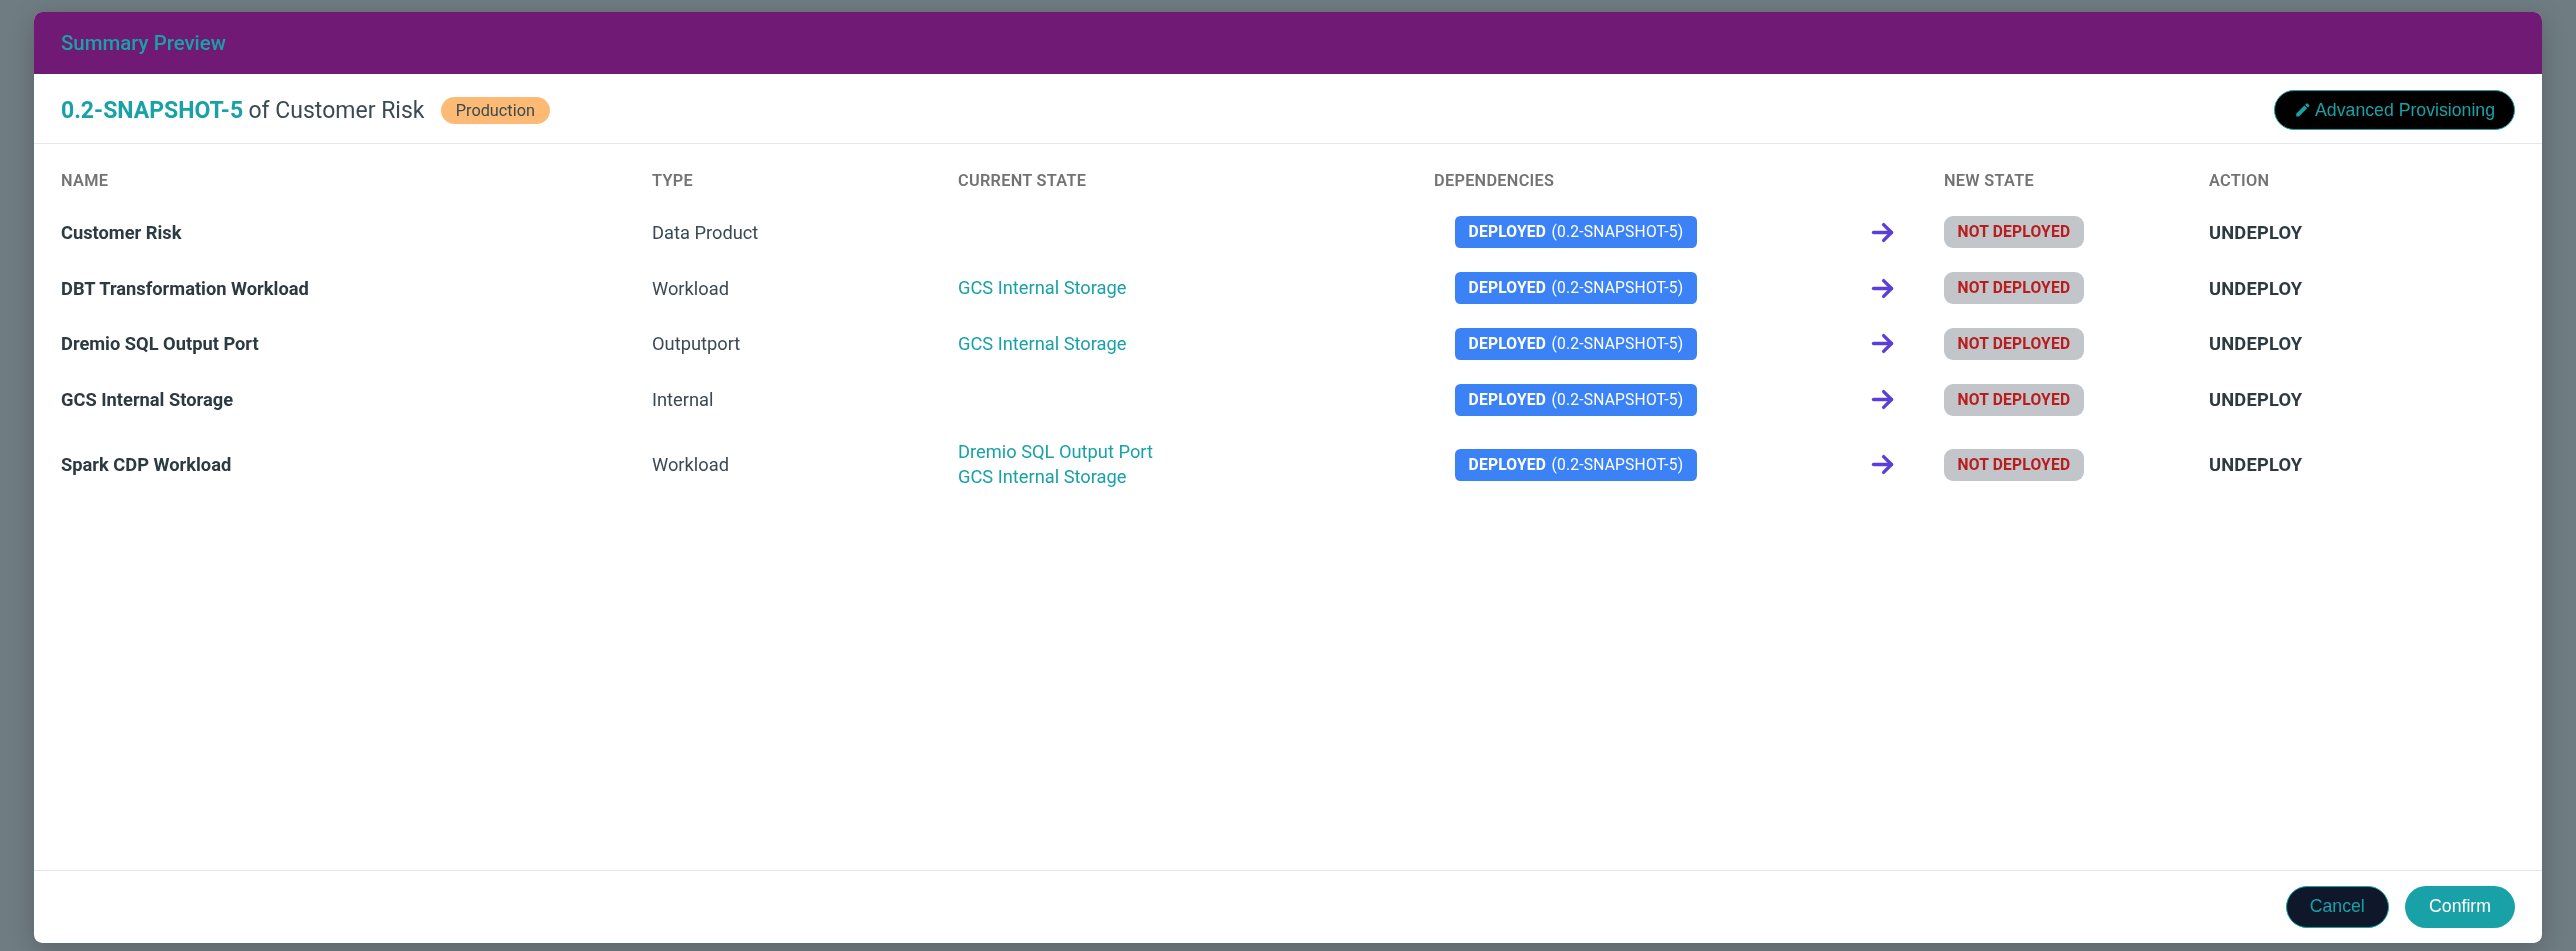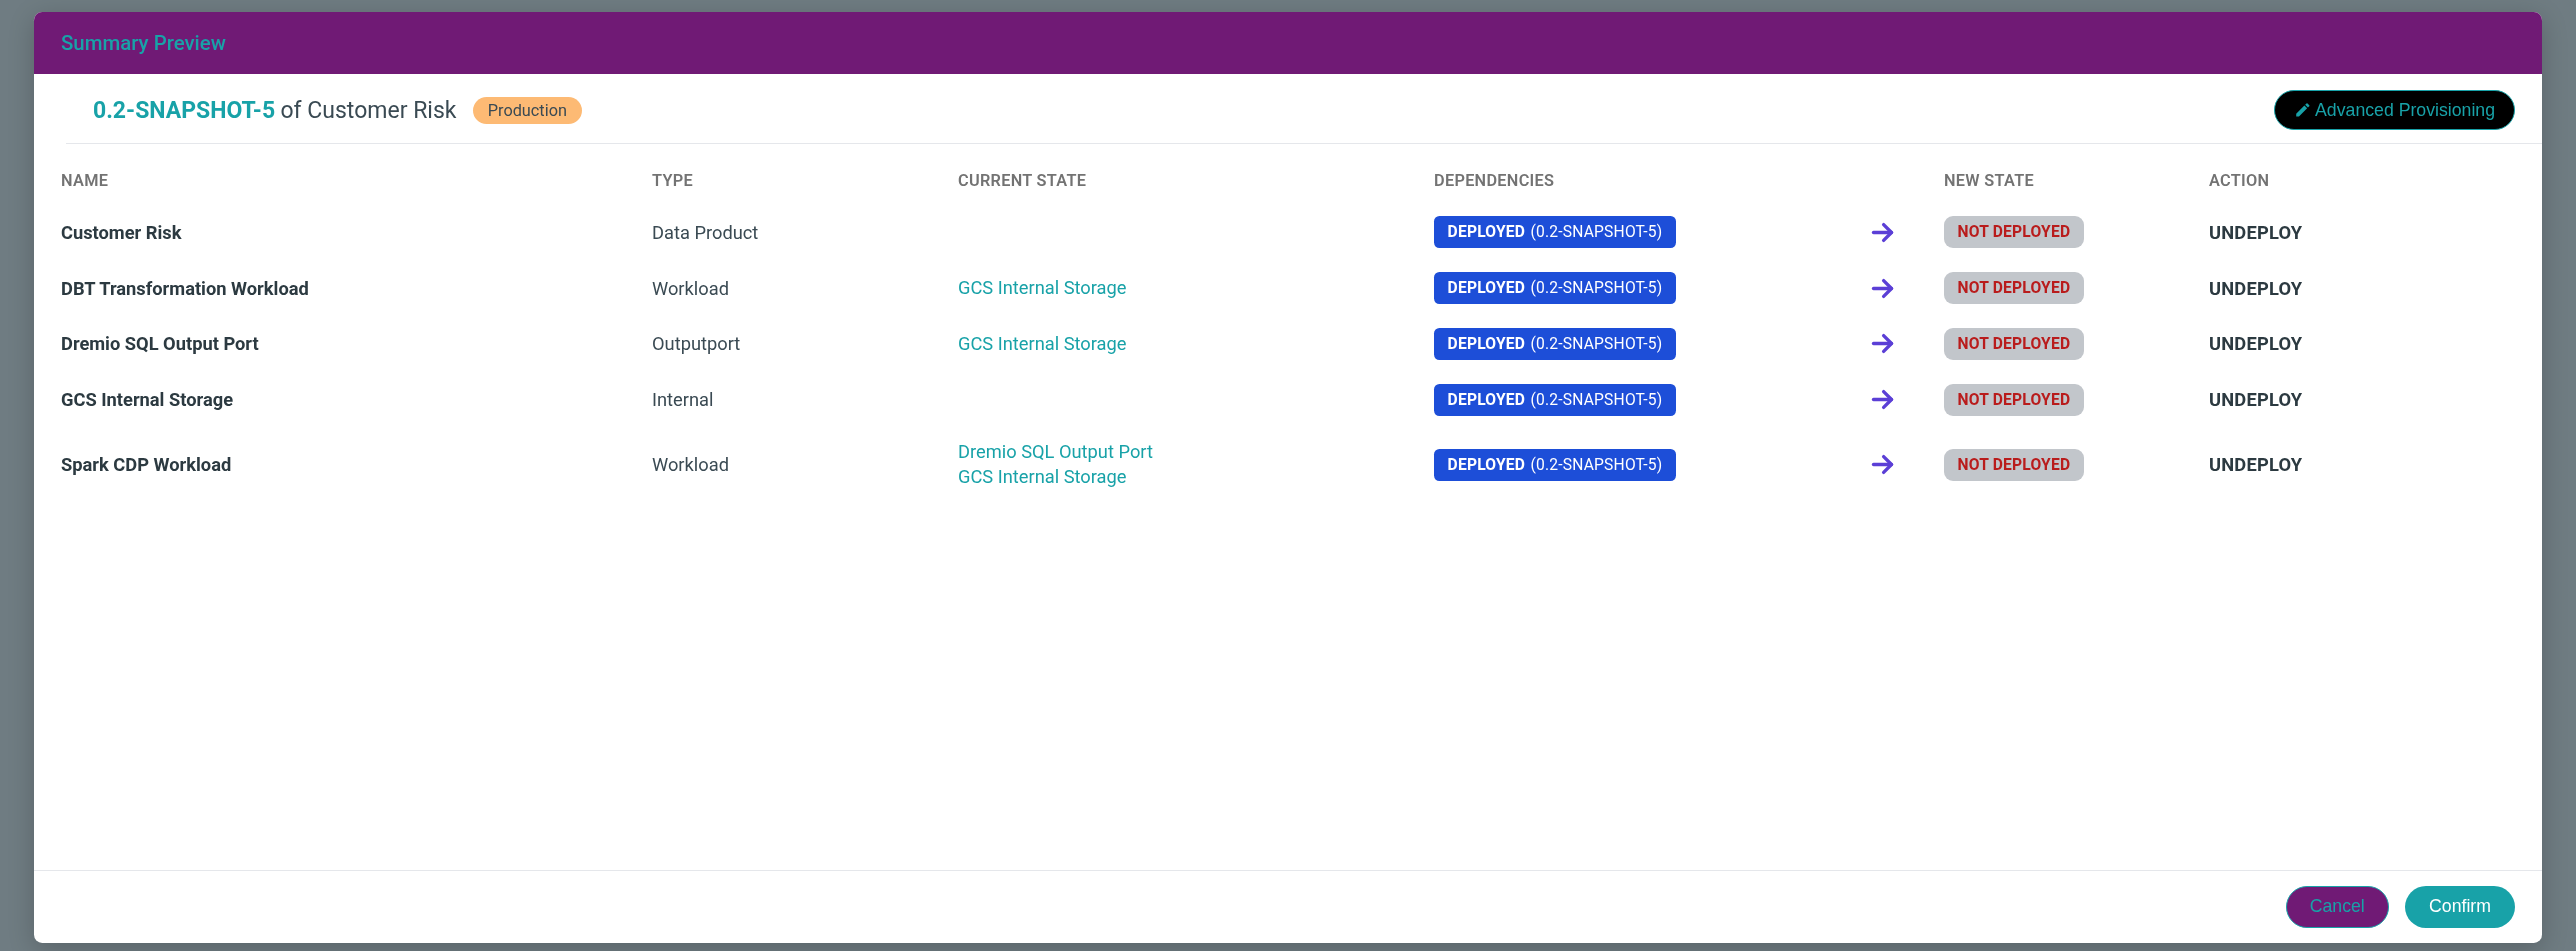--- a/index.html
+++ b/index.html
@@ -36,21 +36,20 @@
     padding: 19px 27px;
     font-size: 20.4px;
     font-weight: 500;
     color: #18a2a8;
   }
   .title-bar {
     display: flex;
     align-items: center;
     padding: 16.3px 27px 13.6px 27px;
     border-bottom: 0.7px solid #e5e7eb;
-    margin-left: 32px;
   }
   .version {
     font-size: 23px;
     font-weight: 700;
     color: #18a2a8;
   }
   .of-text {
     font-size: 23px;
     font-weight: 400;
     color: #3a4a53;
@@ -115,21 +114,21 @@
   }
   .badge {
     display: inline-flex;
     align-items: center;
     border-radius: 5.4px;
     padding: 6.8px 13.6px;
     font-size: 15.6px;
     font-weight: 700;
     letter-spacing: 0.2px;
   }
-  .badge.green { background: #1d4ed8; color: #fff; }
+  .badge.green { background: #3b82f6; color: #fff; margin-left: 21px; }
   .badge.green .sub { font-weight: 400; margin-left: 5.4px; }
   .badge.gray { background: #c2c6cb; color: #b91c1c; border-radius: 9px; }
   .arrow-cell {
     display: flex;
     align-items: center;
     justify-content: flex-start;
     font-size: 27px;
     color: #5b3fd6;
     font-weight: 700;
     padding-left: 0;
@@ -146,21 +145,21 @@
   }
   .btn {
     font-size: 17.7px;
     font-weight: 500;
     padding: 9.5px 23px;
     border-radius: 679px;
     cursor: pointer;
     border: 1.4px solid transparent;
   }
   .btn.cancel {
-    background: #701a75;
+    background: #0f172a;
     color: #18a2a8;
     border-color: #18a2a8;
   }
   .btn.confirm {
     background: #18a2a8;
     color: #fff;
   }
 </style>
 </head>
 <body>

